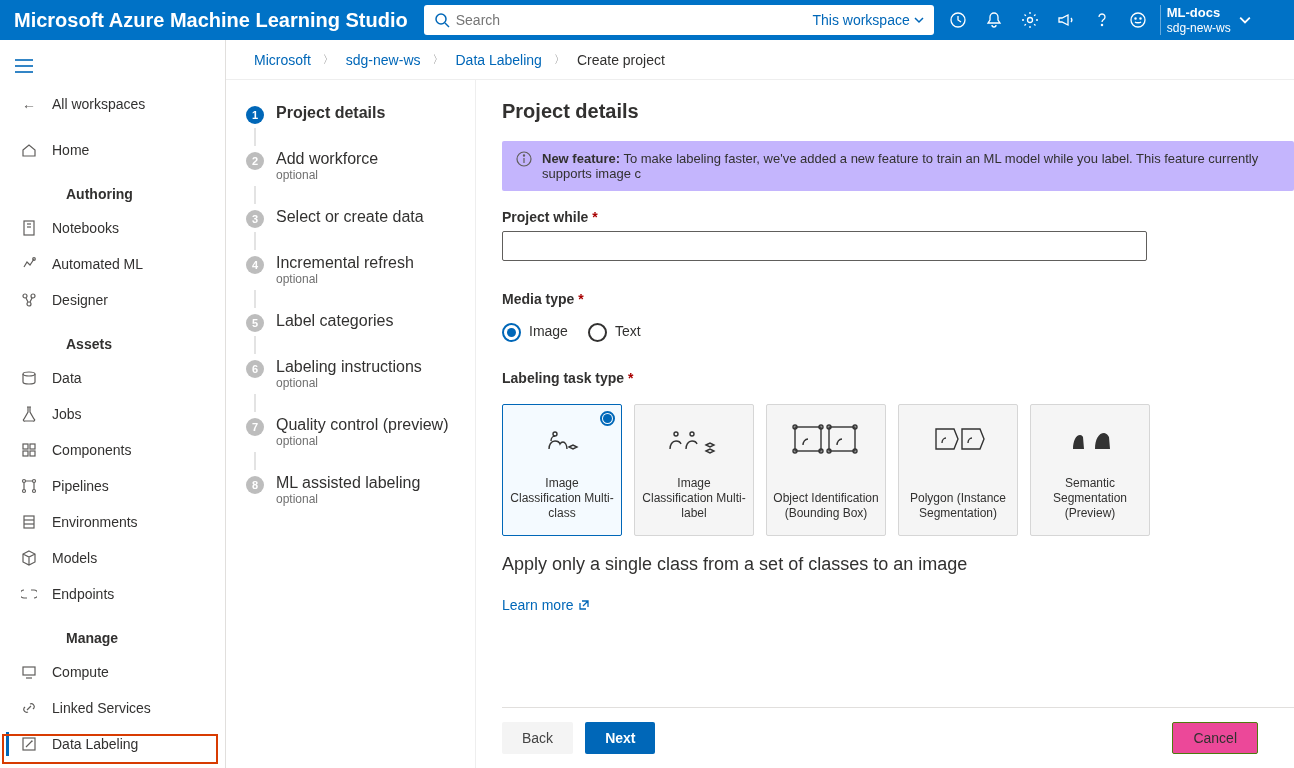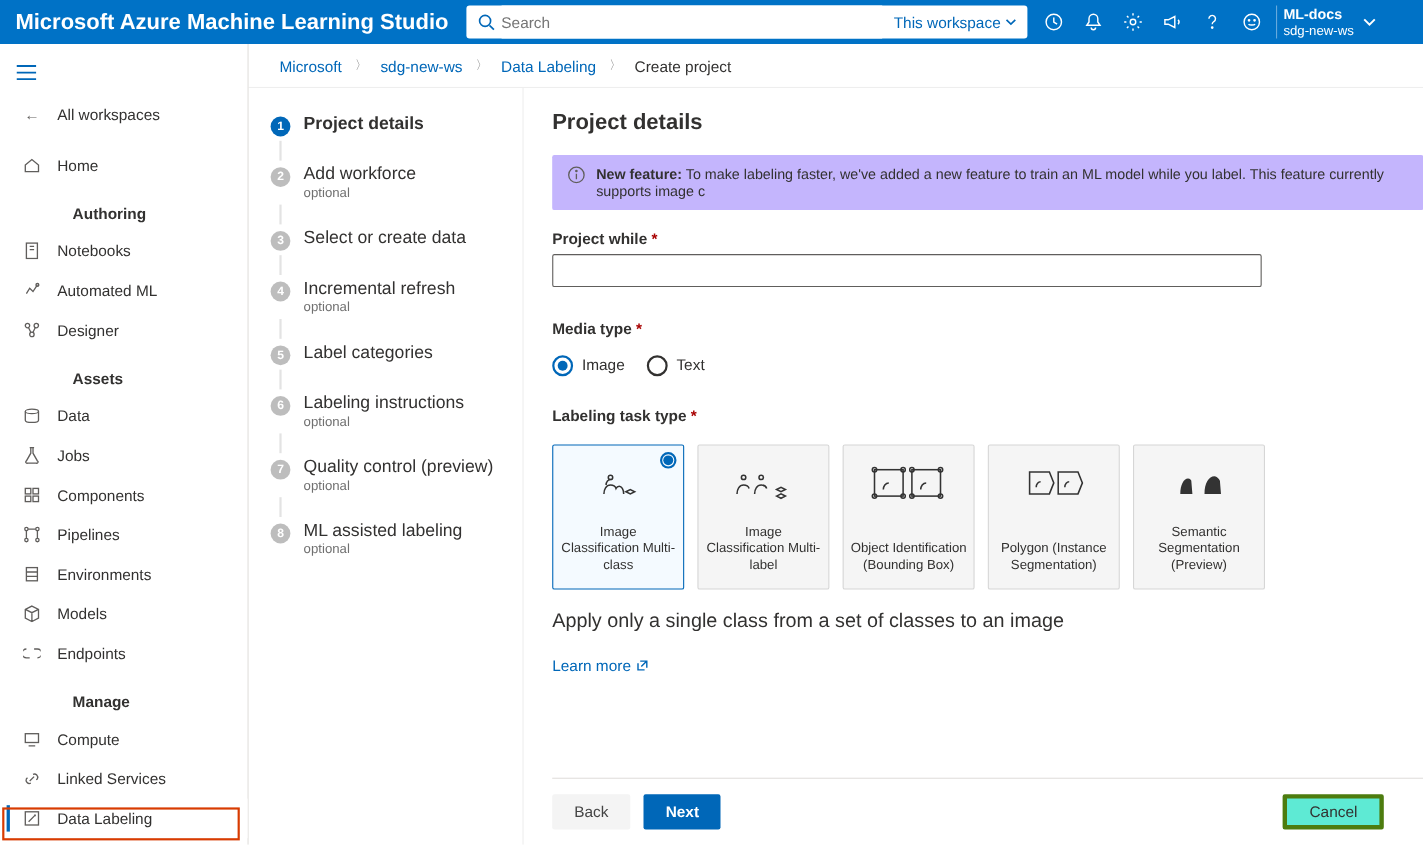--- a/index.html
+++ b/index.html
@@ -56,21 +56,21 @@
   .tile.sel { border-color: #0067b8; background: #f4faff; }
   .tile .trad { position: absolute; top: 6px; right: 6px; }
   .tile .tlabel { font-size: 12px; margin-top: auto; line-height: 1.25; }
   .ticonbox { height: 40px; display: flex; align-items: center; justify-content: center; }
   .desc { margin-top: 18px; font-size: 18px; }
   .learn { margin-top: 22px; display: inline-flex; align-items: center; gap: 4px; color:#0067b8; cursor:pointer; }
   .footer { margin-top: auto; border-top: 1px solid #e1dfdd; padding: 14px 36px 14px 0; display: flex; gap: 12px; }
   .btn { height: 32px; padding: 0 20px; border: none; border-radius: 2px; font-size: 14px; cursor: pointer; }
   .btn.secondary { background: #f4f4f4; color: #444; }
   .btn.primary { background: #0067b8; color: #fff; font-weight: 600; }
-  .btn.outline { background: #5eead4; border: 4px solid #4d7c0f; color: #323130; margin-left: auto; }
+  .btn.outline { background: #ec4899; border: 1px solid #4d7c0f; color: #323130; margin-left: auto; }
   svg { display: block; }
 </style>
 </head>
 <body>
 
 <div class="topbar">
   <div class="app-title">Microsoft Azure Machine Learning Studio</div>
   <div class="searchbox">
     <span class="picon">
       <svg width="16" height="16" viewBox="0 0 16 16" fill="none" stroke="#0067b8" stroke-width="1.5">

